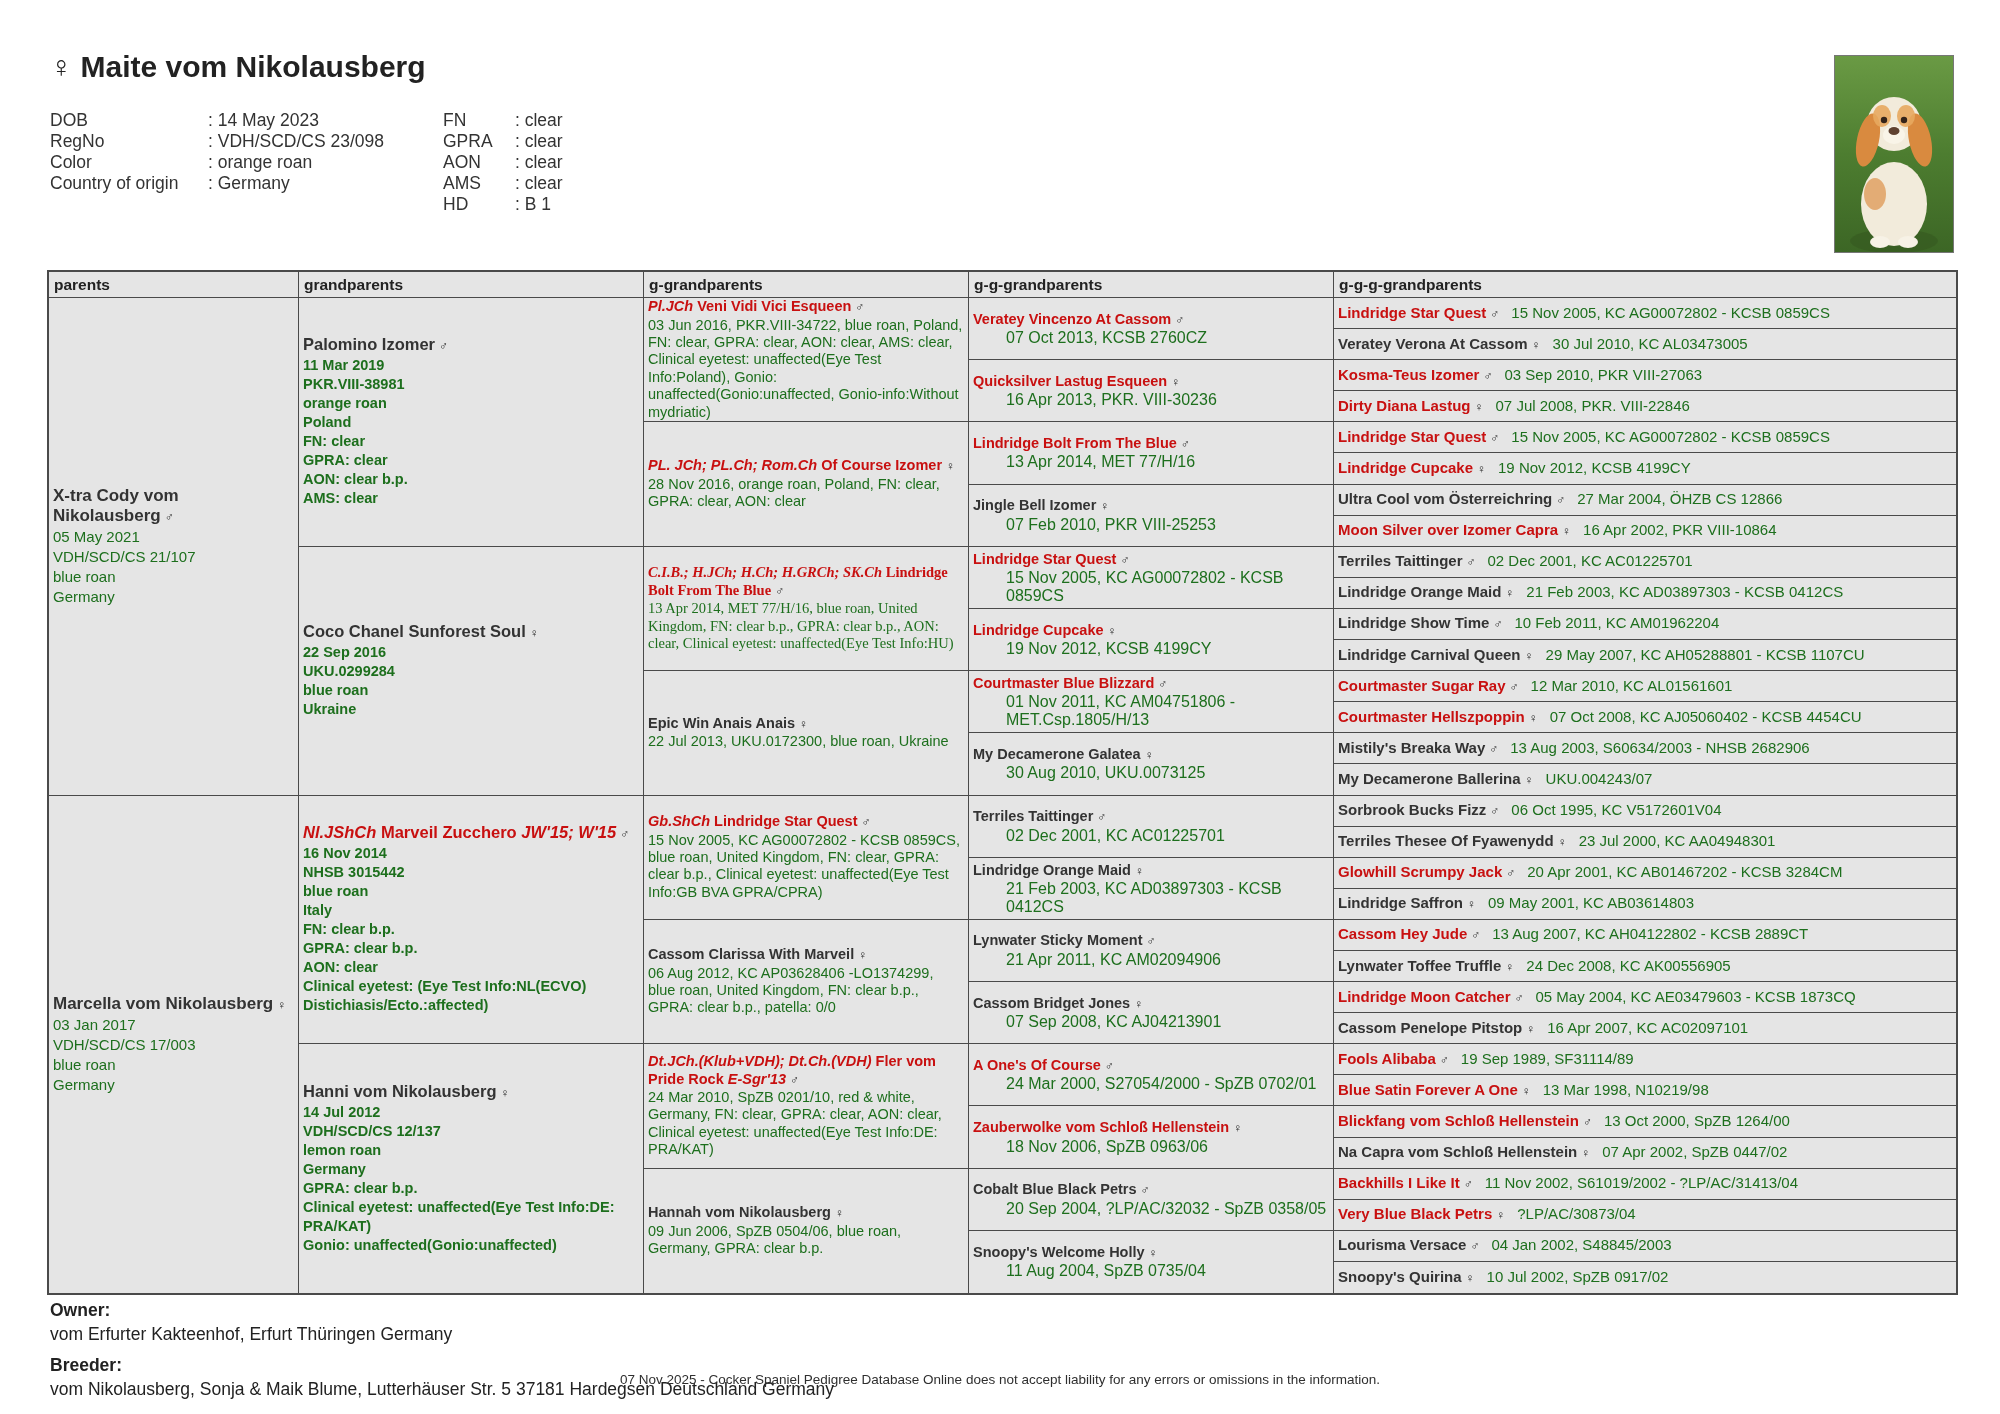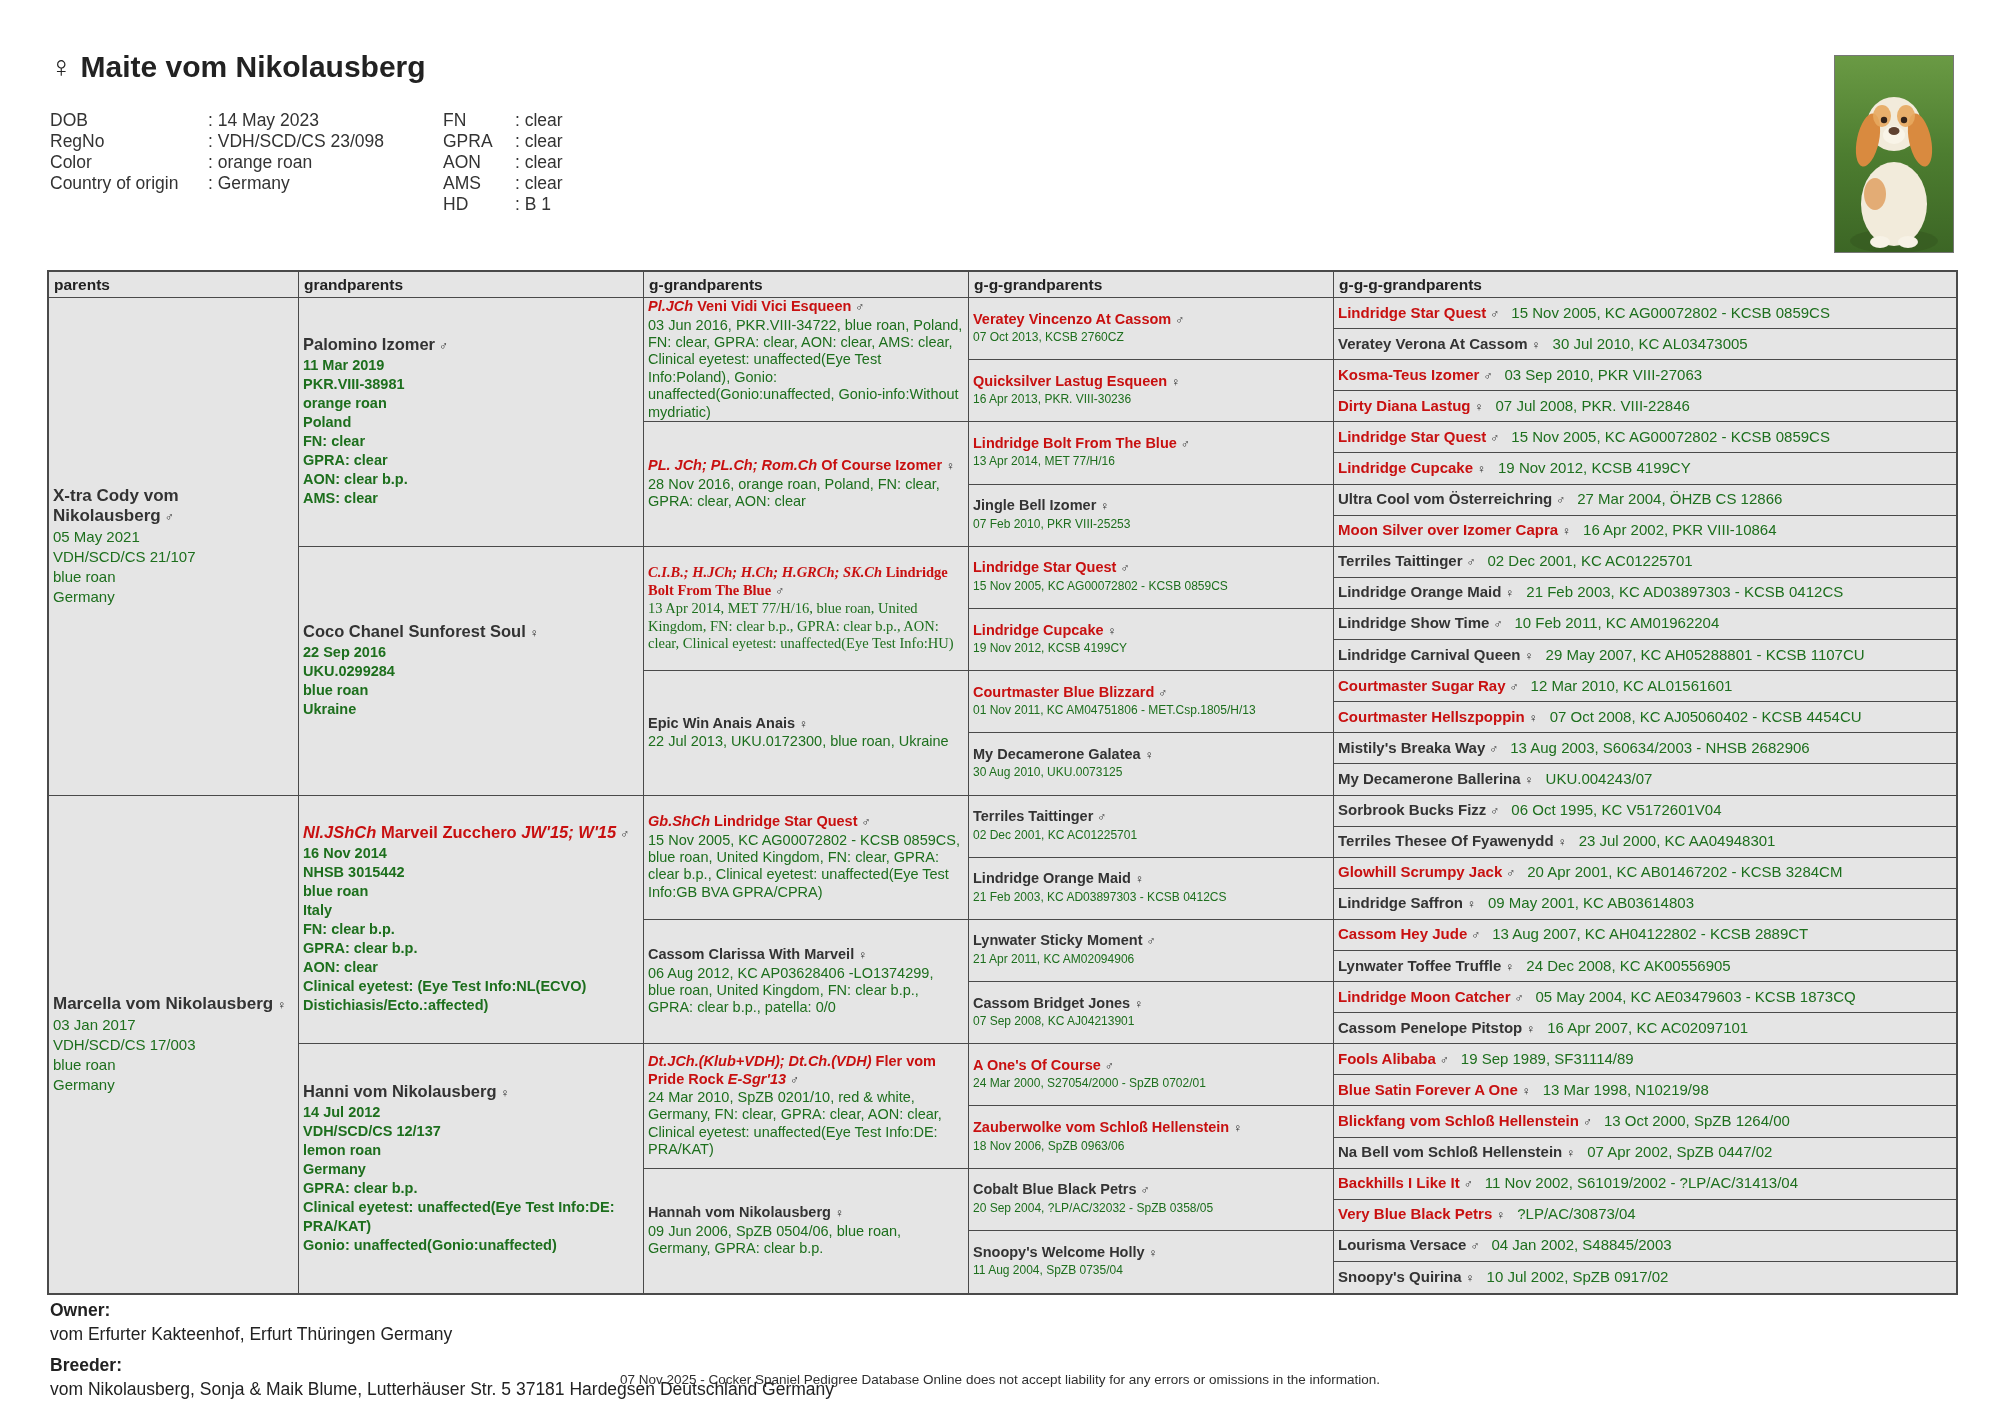--- a/index.html
+++ b/index.html
@@ -59,21 +59,21 @@
   .details { color:#1d6f1d; white-space:pre-line; }
 
   
   .col-parents .name-line { font-size:17px; line-height:20px; }
   .col-parents .details { font-size:15px; line-height:20px; }
   .col-grand .name-line { font-size:16.5px; line-height:19px; }
   .col-grand .details { font-size:14.5px; line-height:19px;font-weight:bold; }
   .col-g .name-line { font-size:14.5px; line-height:17.4px; }
   .col-g .details { font-size:14.5px; line-height:17.4px; }
   .col-gg .name-line { font-size:14.5px; line-height:17.5px; }
-  .col-gg .details { font-size:12px; line-height:17.5px; }
+  .col-gg .details { font-size:16px; line-height:17.5px;margin-left:33px; }
   .col-ggg .cell-inner { display:flex; align-items:baseline; white-space:nowrap; }
   .col-ggg .name-line { font-size:15px; line-height:18px; }
   .col-ggg .details { font-size:15px; line-height:18px; margin-left:12px; white-space:nowrap; }
 
   
   .owner-block { position:absolute; left:50px; top:1298px; font-size:17.5px; color:#222; }
   .owner-block .blk-label { font-weight:bold; line-height:24px; }
   .owner-block .blk-value { line-height:24px; margin-bottom:7px; }
   .disclaimer {
     position:absolute; left:0; top:1372px; width:2000px;
@@ -513,21 +513,21 @@
         </div>
       </div>
       <div class="cell col-ggg last-col" style="grid-area: 28 / 5 / span 1;">
         <div class="cell-inner">
           <div class="name-line"><span class="dog-name red">Blickfang vom Schloß Hellenstein</span><span class="sex">♂</span></div>
           <span class="details">13 Oct 2000, SpZB 1264/00</span>
         </div>
       </div>
       <div class="cell col-ggg last-col" style="grid-area: 29 / 5 / span 1;">
         <div class="cell-inner">
-          <div class="name-line"><span class="dog-name black">Na Bell vom Schloß Hellenstein</span><span class="sex">♀</span></div>
+          <div class="name-line"><span class="dog-name black">Na Capra vom Schloß Hellenstein</span><span class="sex">♀</span></div>
           <span class="details">07 Apr 2002, SpZB 0447/02</span>
         </div>
       </div>
       <div class="cell col-ggg last-col" style="grid-area: 30 / 5 / span 1; justify-content: flex-end;">
         <div class="cell-inner">
           <div class="name-line"><span class="dog-name red">Backhills I Like It</span><span class="sex">♂</span></div>
           <span class="details">11 Nov 2002, S61019/2002 - ?LP/AC/31413/04</span>
         </div>
       </div>
       <div class="cell col-ggg last-col" style="grid-area: 31 / 5 / span 1;">

